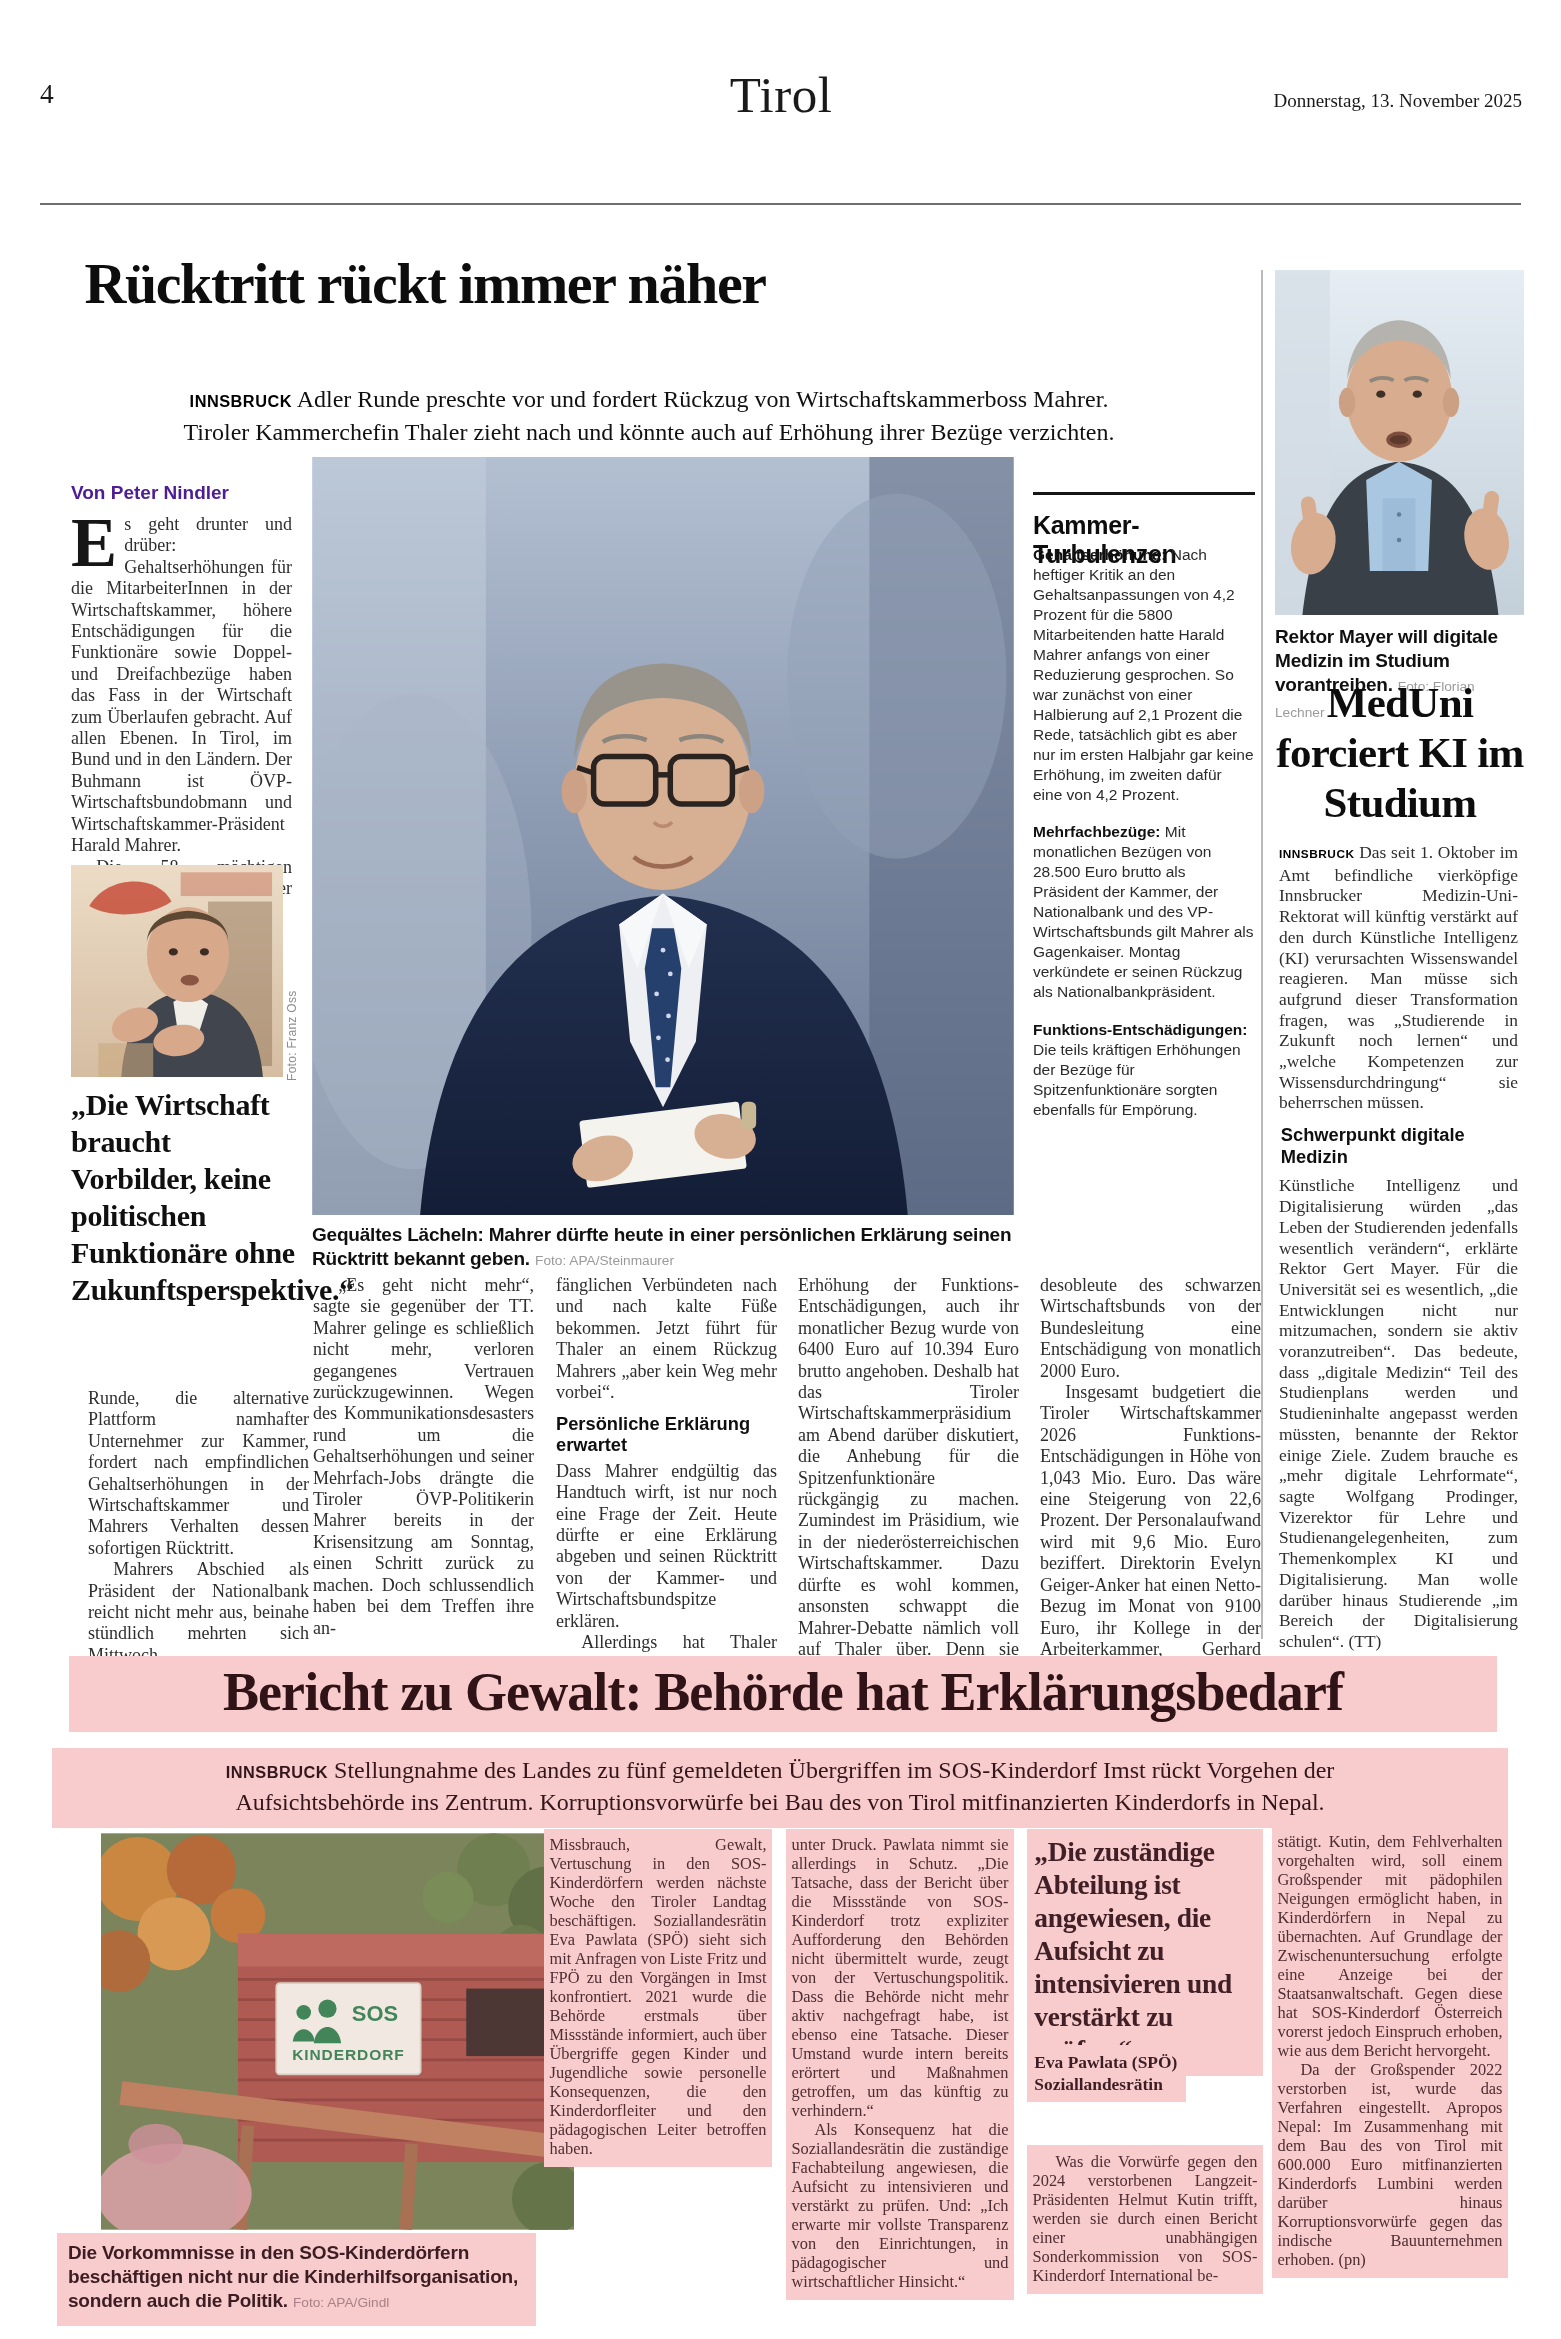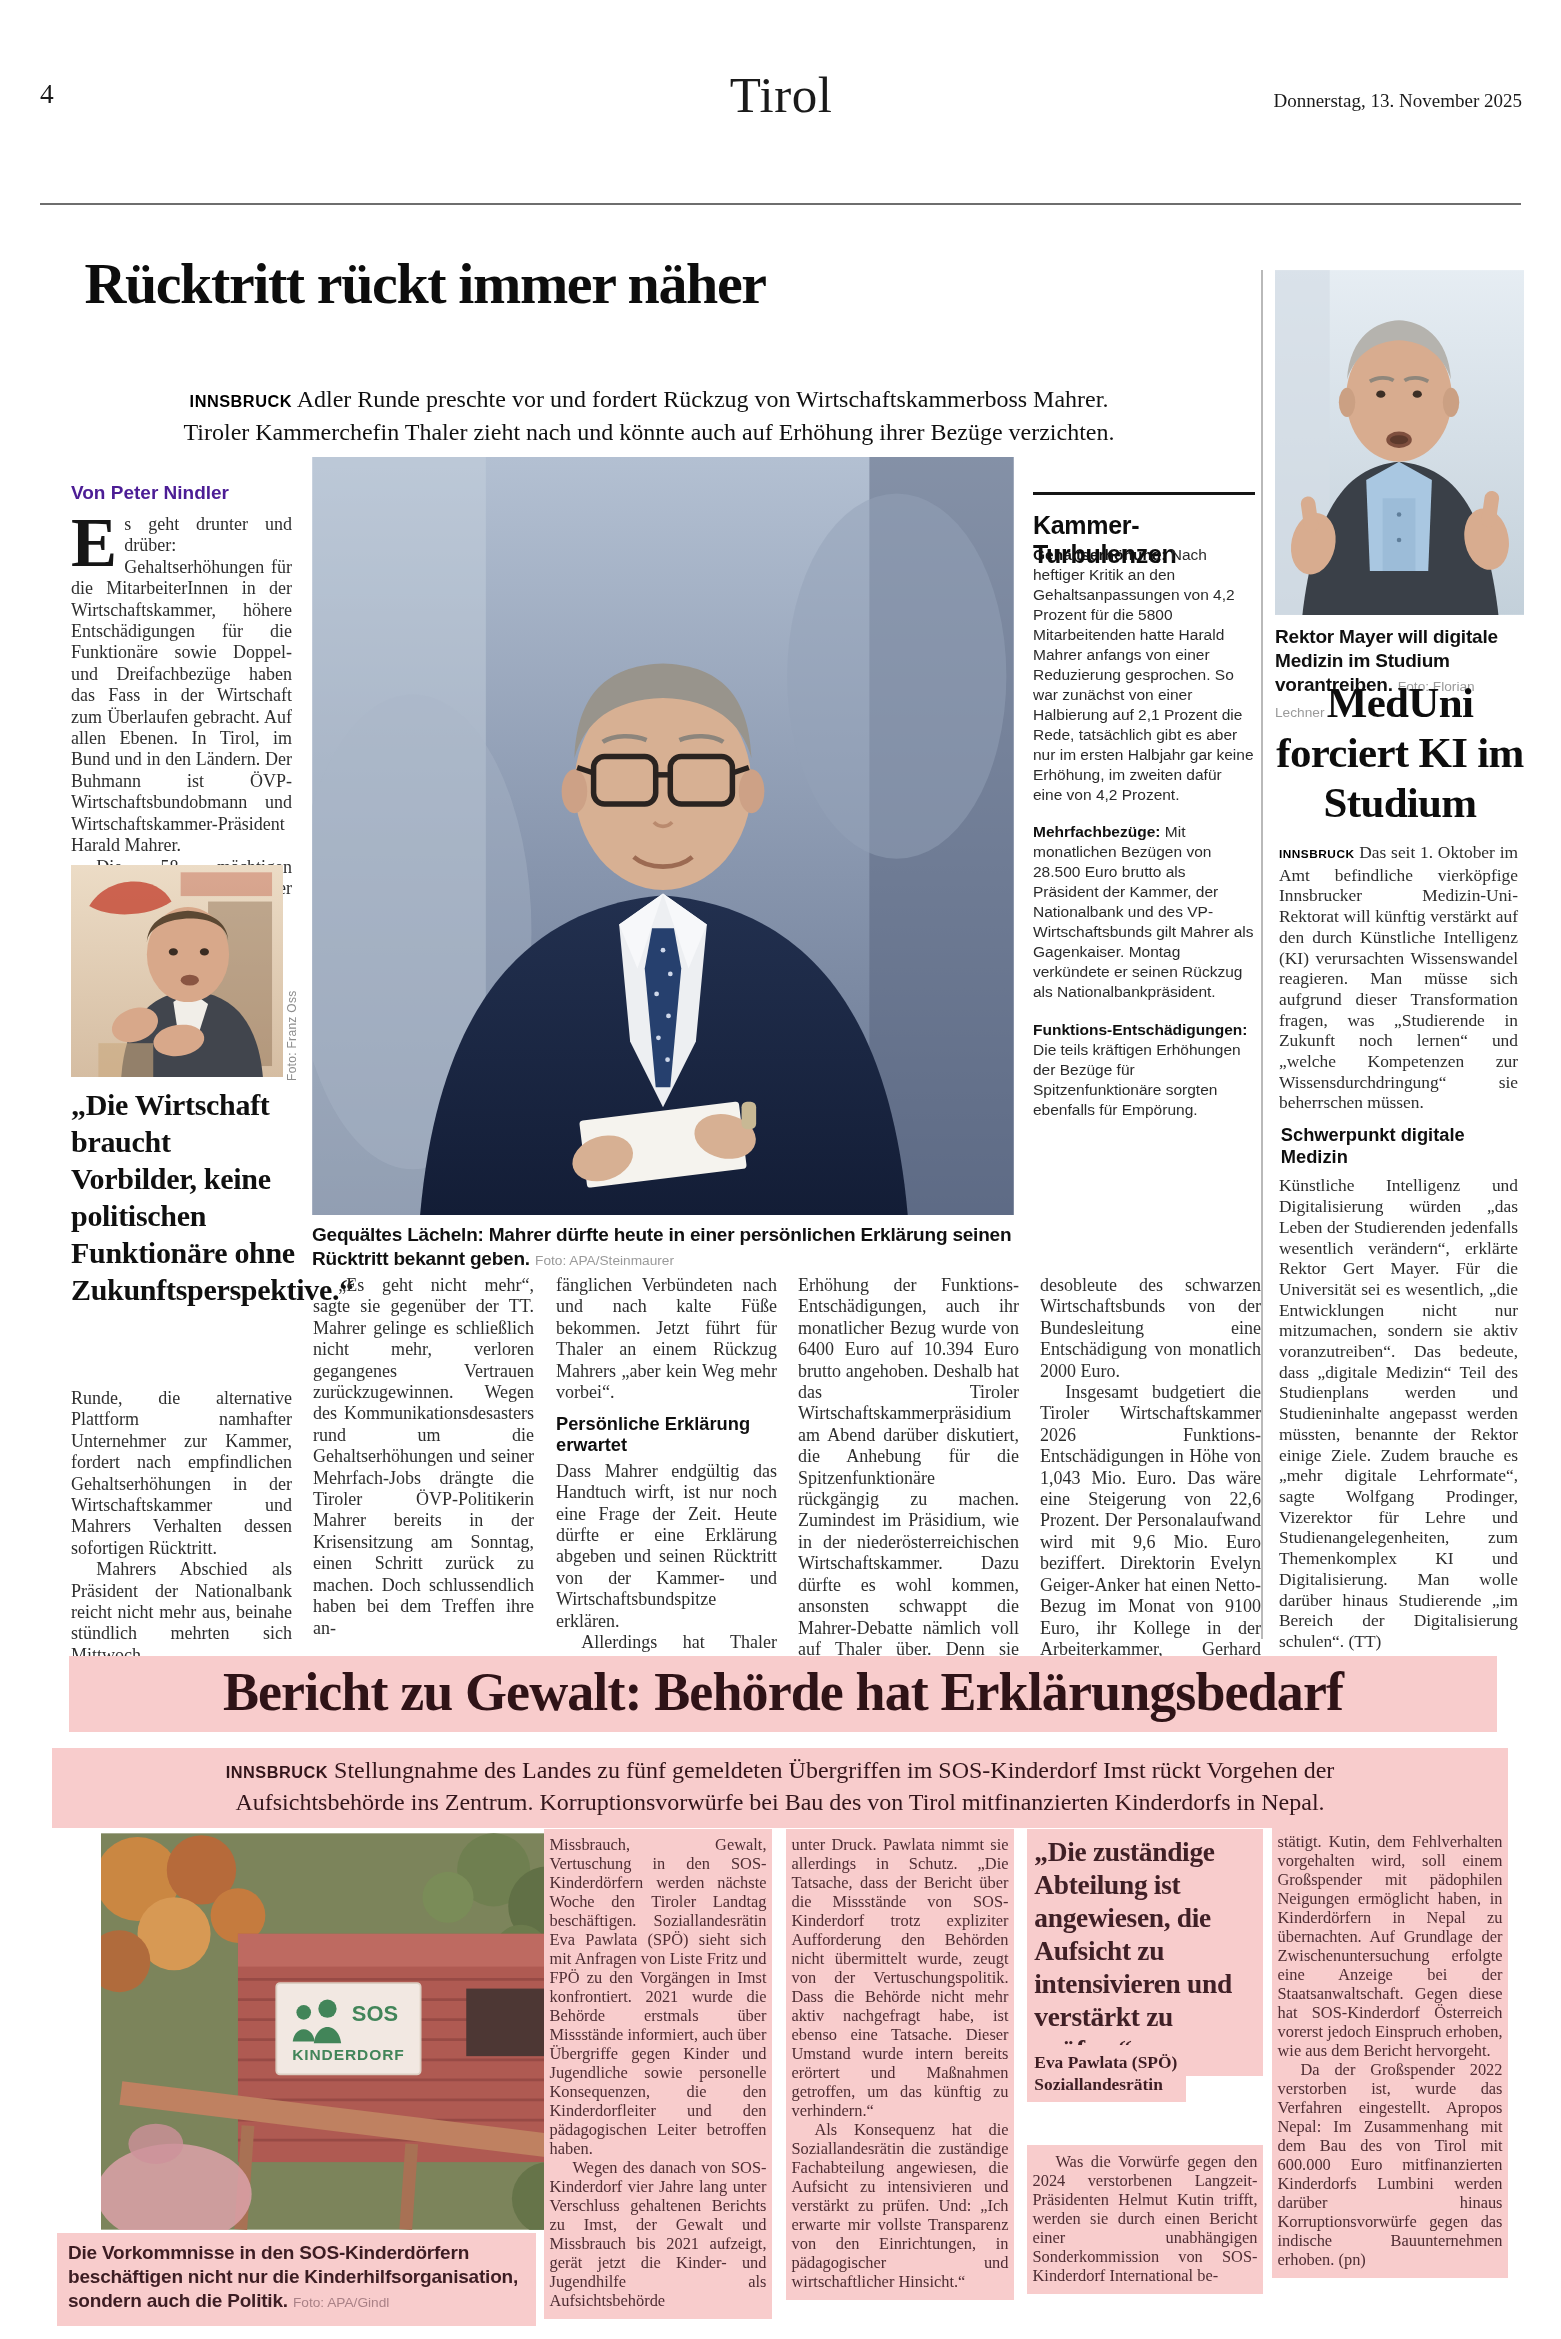--- a/index.html
+++ b/index.html
@@ -28,21 +28,21 @@
     letter-spacing:0.5px; color:#000; }
   .byline { left:71px; top:482px; width:221px; font-weight:700; font-size:19px; color:#4c1d95; }
 
   .body-text { font-size:18px; line-height:21.4px; color:#2e2e2e; text-align:justify; hyphens:auto; }
   .indent { text-indent:1.4em; }
   .col { width:221px; }
   .dropcap { float:left; font-size:69px; line-height:53px; font-weight:700; color:#161616;
     margin:2.7px 7.3px 0 0; font-family:"Liberation Serif", serif; }
 
   .col1-p1 { left:71px; top:514px; }
-  .col1-p2 { left:71px; top:1388px; }
+  .col1-p2 { left:88px; top:1388px; }
   .col2 { left:313px; top:1275px; }
   .col3 { left:556px; top:1275px; }
   .col4 { left:798px; top:1275px; }
   .col5 { left:1040px; top:1275px; }
   .col-subhead { font-family:"Liberation Sans", sans-serif; font-weight:700; font-size:18.3px;
     color:#0f0f0f; margin:9.1px 0 5.5px 0; text-align:left; }
 
   .small-photo { left:71px; top:865px; width:212px; height:212px; overflow:hidden; }
   .vert-credit { left:285px; top:921px; height:160px; writing-mode:vertical-rl;
     transform:rotate(180deg); font-size:12px; color:#8d8d8d; letter-spacing:0.3px; }
@@ -364,21 +364,20 @@
       <rect width="518" height="434" fill="#f5b5b5" opacity=".10"></rect>
     </svg>
   </div>
   <div class="abs pink sos-caption caption">
     <span class="cap-text">Die Vorkommnisse in den SOS-Kinderdörfern beschäftigen nicht nur die Kinderhilfsorganisation, sondern auch die Politik.</span>
     <span class="credit">Foto: APA/Gindl</span>
   </div>
 
   <div class="abs pink bcol b-body bcol1">
     <div>Missbrauch, Gewalt, Vertuschung in den SOS-Kinderdörfern werden nächste Woche den Tiroler Landtag beschäftigen. Soziallandesrätin Eva Pawlata (SPÖ) sieht sich mit Anfragen von Liste Fritz und FPÖ zu den Vorgängen in Imst konfrontiert. 2021 wurde die Behörde erstmals über Missstände informiert, auch über Übergriffe gegen Kinder und Jugendliche sowie personelle Konsequenzen, die den Kinderdorfleiter und den pädagogischen Leiter betroffen haben.</div>
-    <div class="indent">Wegen des danach von SOS-Kinderdorf vier Jahre lang unter Verschluss gehaltenen Berichts zu Imst, der Gewalt und Missbrauch bis 2021 aufzeigt, gerät jetzt die Kinder- und Jugendhilfe als Aufsichtsbehörde</div>
   </div>
   <div class="abs pink bcol b-body bcol2">
     <div>unter Druck. Pawlata nimmt sie allerdings in Schutz. „Die Tatsache, dass der Bericht über die Missstände von SOS-Kinderdorf trotz expliziter Aufforderung den Behörden nicht übermittelt wurde, zeugt von der Vertuschungspolitik. Dass die Behörde nicht mehr aktiv nachgefragt habe, ist ebenso eine Tatsache. Dieser Umstand wurde intern bereits erörtert und Maßnahmen getroffen, um das künftig zu verhindern.“</div>
     <div class="indent">Als Konsequenz hat die Soziallandesrätin die zuständige Fachabteilung angewiesen, die Aufsicht zu intensivieren und verstärkt zu prüfen. Und: „Ich erwarte mir vollste Transparenz von den Einrichtungen, in pädagogischer und wirtschaftlicher Hinsicht.“</div>
   </div>
 
   <div class="abs pink bcol3-quote serif">„Die zuständige Abteilung ist angewiesen, die Aufsicht zu intensivieren und verstärkt zu prüfen.“</div>
   <div class="abs pink bcol3-attr">
     <div>Eva Pawlata (SPÖ)</div>
     <div>Soziallandesrätin</div>

